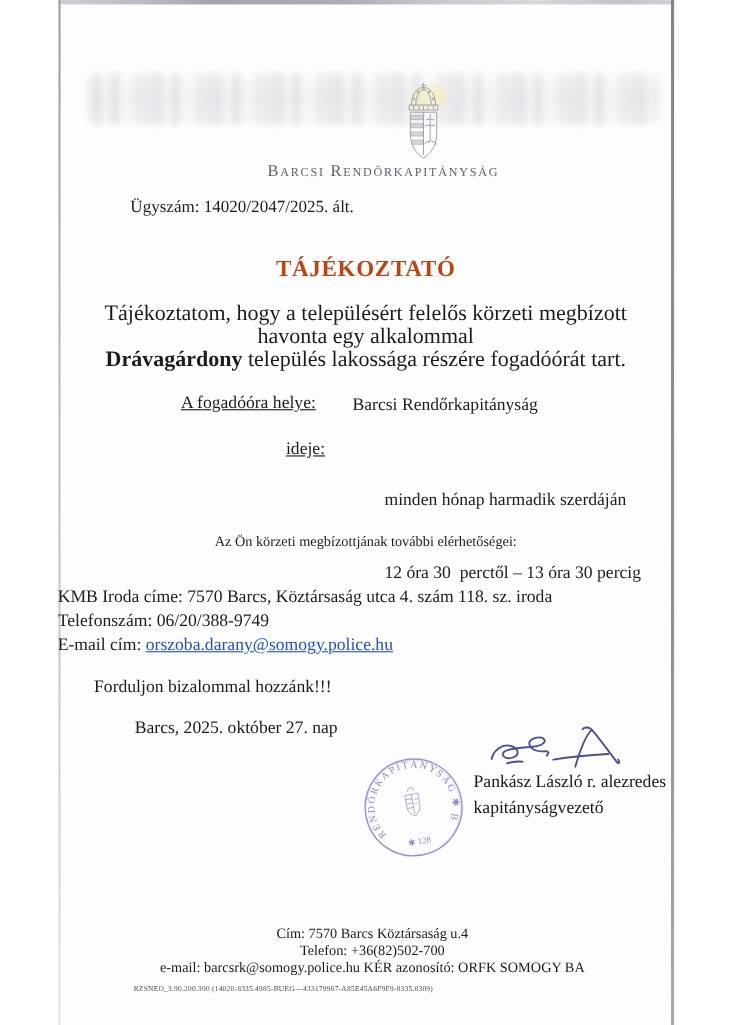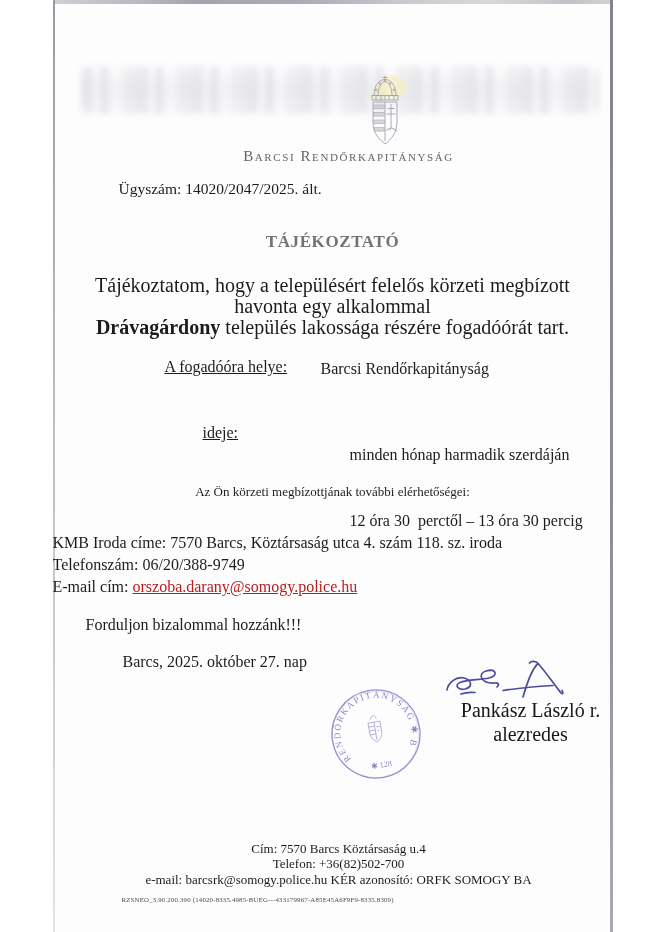--- a/index.html
+++ b/index.html
@@ -20,33 +20,33 @@
     background:
       repeating-linear-gradient(90deg,rgba(96,96,116,0.10) 0 12px,rgba(96,96,116,0.02) 12px 20px,rgba(96,96,116,0.12) 20px 27px,rgba(96,96,116,0.01) 27px 41px,rgba(96,96,116,0.07) 41px 55px),
       linear-gradient(180deg,rgba(120,120,140,0.00) 0%,rgba(120,120,140,0.07) 45%,rgba(120,120,140,0.02) 100%);
     filter:blur(3px);border-radius:8px;}
   .crest{position:absolute;left:303px;top:74px;width:58px;height:76px;}
   .agency-name{position:absolute;top:148px;left:0;right:0;text-align:center;
     transform:translateX(16px);
     font-variant:small-caps;letter-spacing:1.6px;font-size:15px;color:#63636b;}
   .case-number{position:absolute;left:66px;top:180px;font-size:15.5px;}
   .doc-title{position:absolute;top:232px;left:0;right:0;text-align:center;
-    font-weight:bold;font-size:17px;letter-spacing:0.6px;color:#737373;}
+    font-weight:bold;font-size:21px;letter-spacing:0.6px;color:#c2410c;}
   .intro{position:absolute;top:275px;left:0;right:0;text-align:center;
     font-size:20px;line-height:21px;}
   .row-label{position:absolute;font-size:16px;text-decoration:underline;}
   .row-value{position:absolute;font-size:16px;white-space:pre-wrap;line-height:22px;}
   .contact-heading{position:absolute;top:484px;left:0;right:0;text-align:center;font-size:13px;}
   .centered-line{position:absolute;left:0;right:0;text-align:left;font-size:16px;}
-  .email-link{text-decoration:underline;color:#b91c1c;}
+  .email-link{text-decoration:underline;color:#1d4ed8;}
   .date-line{position:absolute;left:70px;top:653px;font-size:16px;}
   .stamp{position:absolute;left:272px;top:682px;width:102px;height:104px;opacity:0.85;}
   .signature{position:absolute;left:386px;top:657px;width:178px;height:48px;}
-  .signer-block{position:absolute;left:378px;top:699px;width:200px;text-align:center;
-    font-size:20px;line-height:23.5px;color:#17171a;}
+  .signer-block{position:absolute;left:378px;top:699px;width:200px;
+    font-size:16px;line-height:23.5px;color:#17171a;}
   .footer{position:absolute;top:841px;left:0;right:0;text-align:center;
     transform:translateX(6px);font-size:13px;line-height:15.4px;color:#1b1b1b;}
   .system-id{position:absolute;left:69px;top:896px;font-size:6.8px;
     color:#4a4a52;letter-spacing:0.2px;}
 </style>
 </head>
 <body>
 
 <div class="page">
 
@@ -90,21 +90,21 @@
 
   <div class="intro">
     <div>Tájékoztatom, hogy a településért felelős körzeti megbízott</div>
     <div>havonta egy alkalommal</div>
     <div><b>Drávagárdony</b><span> település lakossága részére fogadóórát tart.</span></div>
   </div>
 
   <div class="row-label" style="left:112px;top:358px;">A fogadóóra helye:</div>
   <div class="row-value" style="left:268px;top:358px;">Barcsi Rendőrkapitányság</div>
 
-  <div class="row-label" style="left:150px;top:424px;width:93px;text-align:left;">ideje:</div>
+  <div class="row-label" style="left:150px;top:400px;width:93px;text-align:right;">ideje:</div>
   <div class="row-value" style="left:268px;top:400px;margin-left:29px;">
     <div>minden hónap harmadik szerdáján</div>
     <div>12 óra 30  perctől – 13 óra 30 percig</div>
   </div>
 
   <div class="contact-heading">Az Ön körzeti megbízottjának további elérhetőségei:</div>
 
   <div class="centered-line" style="top:534px;">KMB Iroda címe: 7570 Barcs, Köztársaság utca 4. szám 118. sz. iroda</div>
   <div class="centered-line" style="top:556px;">Telefonszám: 06/20/388-9749</div>
   <div class="centered-line" style="top:578px;"><span>E-mail cím: </span><span class="email-link">orszoba.darany@somogy.police.hu</span></div>
@@ -139,20 +139,21 @@
         <path d="M22,37 C26,35.5 31,35 36,35.5"></path>
         <path d="M84,40 C88,26 94,11 99,6.5 C97,4 92.5,3.5 90.5,6"></path>
         <path d="M99,6.5 C106,14 114,26 122,36 C123.5,37.5 125,36.5 123,33.5"></path>
         <path d="M64,33.5 C80,31 96,29.5 114,28.5"></path>
       </g>
     </svg>
   </div>
 
   <div class="signer-block">
     <div>Pankász László r. alezredes</div>
+    <div>kapitányságvezető</div>
   </div>
 
   <div class="footer">
     <div>Cím: 7570 Barcs Köztársaság u.4</div>
     <div>Telefon: +36(82)502-700</div>
     <div>e-mail: barcsrk@somogy.police.hu KÉR azonosító: ORFK SOMOGY BA</div>
   </div>
 
   <div class="system-id">RZSNEO_3.90.200.390 (14020-8335.4985-BUEG---433179967-A85E45A6F9F9-8335.8309)</div>
 

